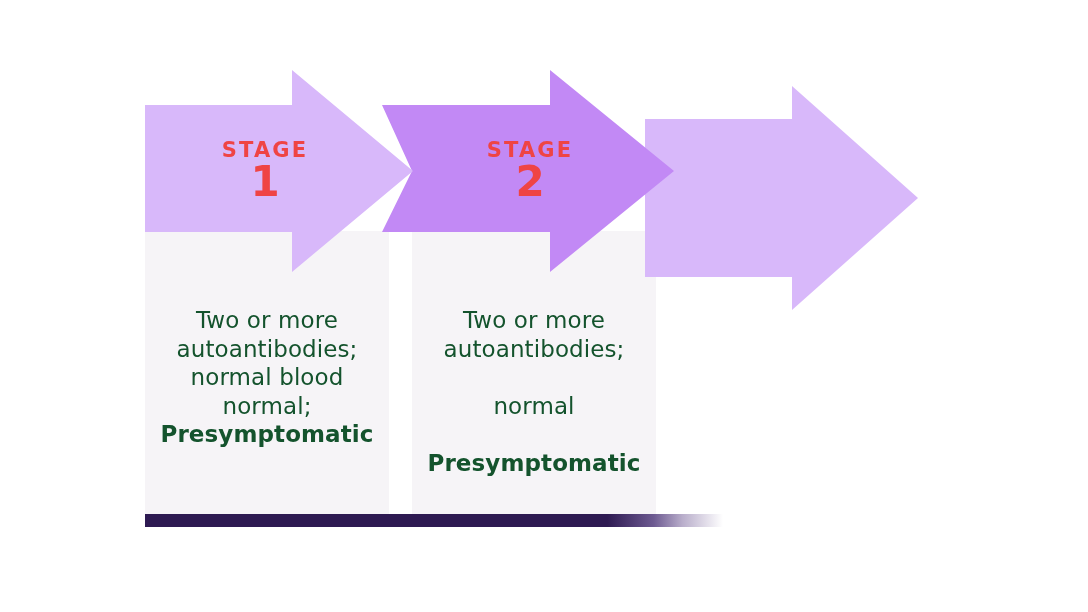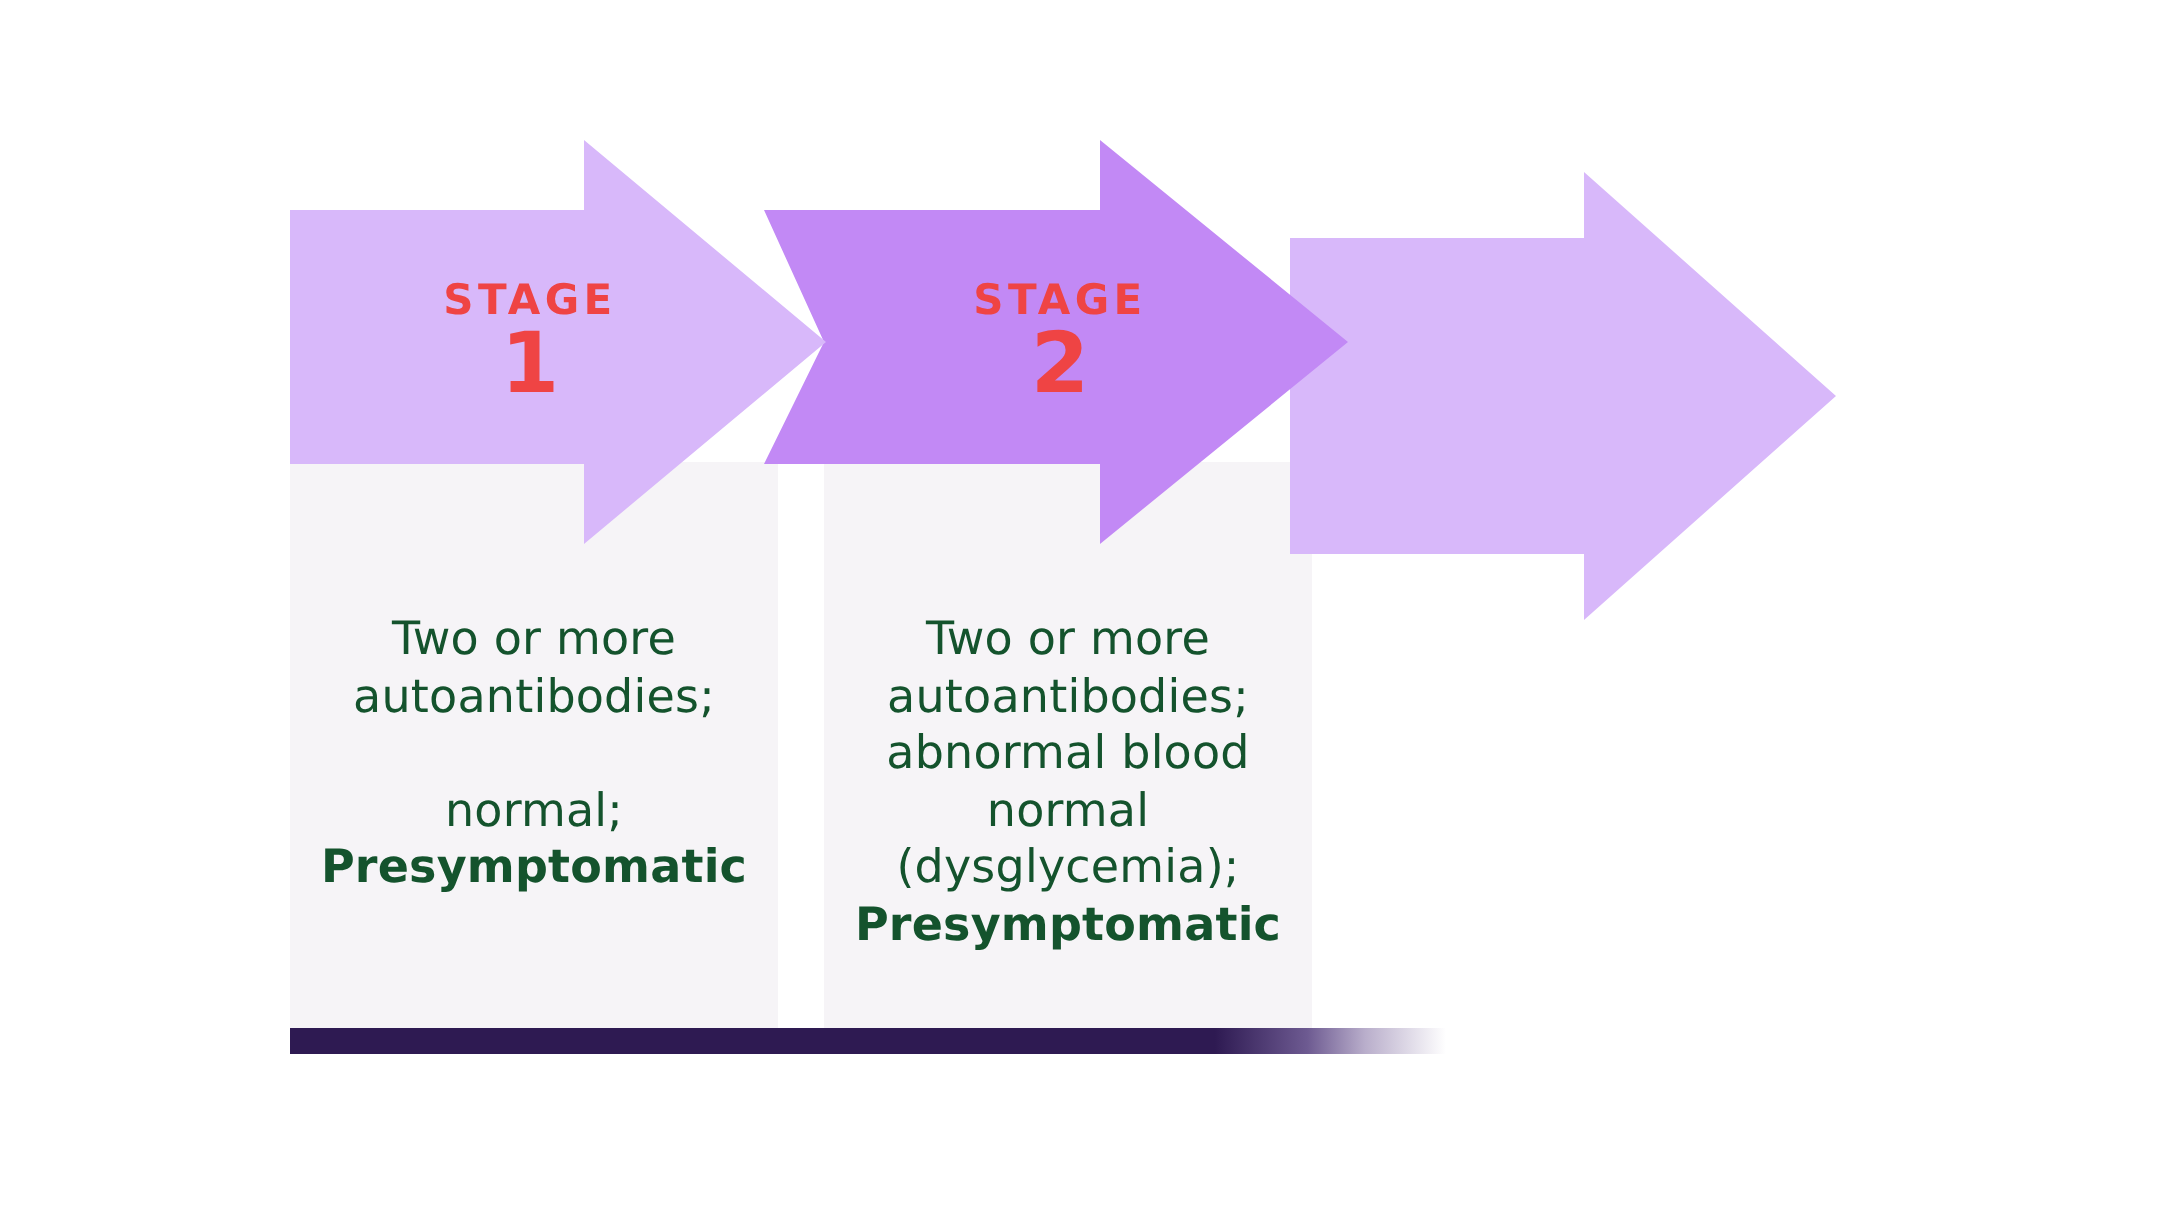--- a/index.html
+++ b/index.html
@@ -94,33 +94,33 @@
 </style>
 </head>
 <body>
 
 <div id="stage">
 
   <div class="card" id="card-1">
     <div class="card-text">
       <span>Two or more</span><br>
       <span>autoantibodies;</span><br>
-      <br>
+      <span>normal blood</span><br>
       <span>normal;</span><br>
       <span class="bold">Presymptomatic</span>
     </div>
   </div>
 
   <div class="card" id="card-2">
     <div class="card-text">
       <span>Two or more</span><br>
       <span>autoantibodies;</span><br>
-      <span>abnormal blood</span><br>
+      <br>
       <span>normal</span><br>
-      <span>(dysglycemia);</span><br>
+      <br>
       <span class="bold">Presymptomatic</span>
     </div>
   </div>
 
   <div class="arrow" id="arrow-3">
     <svg width="275" height="224" viewBox="0 0 275 224">
       <polygon points="0,33 147,33 147,0 273,112 147,224 147,191 0,191" fill="#d8b8fa"></polygon>
     </svg>
   </div>
 

